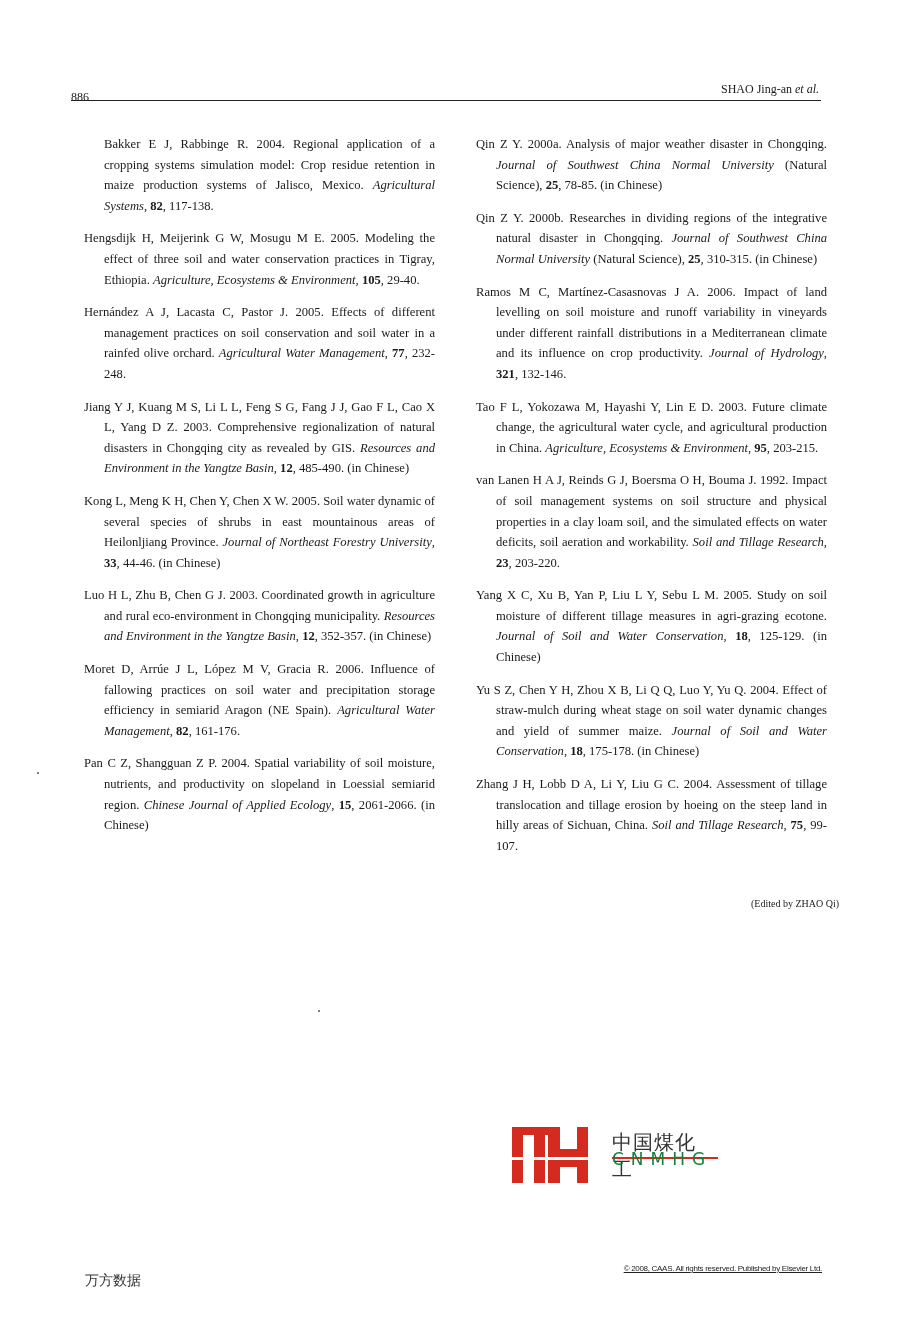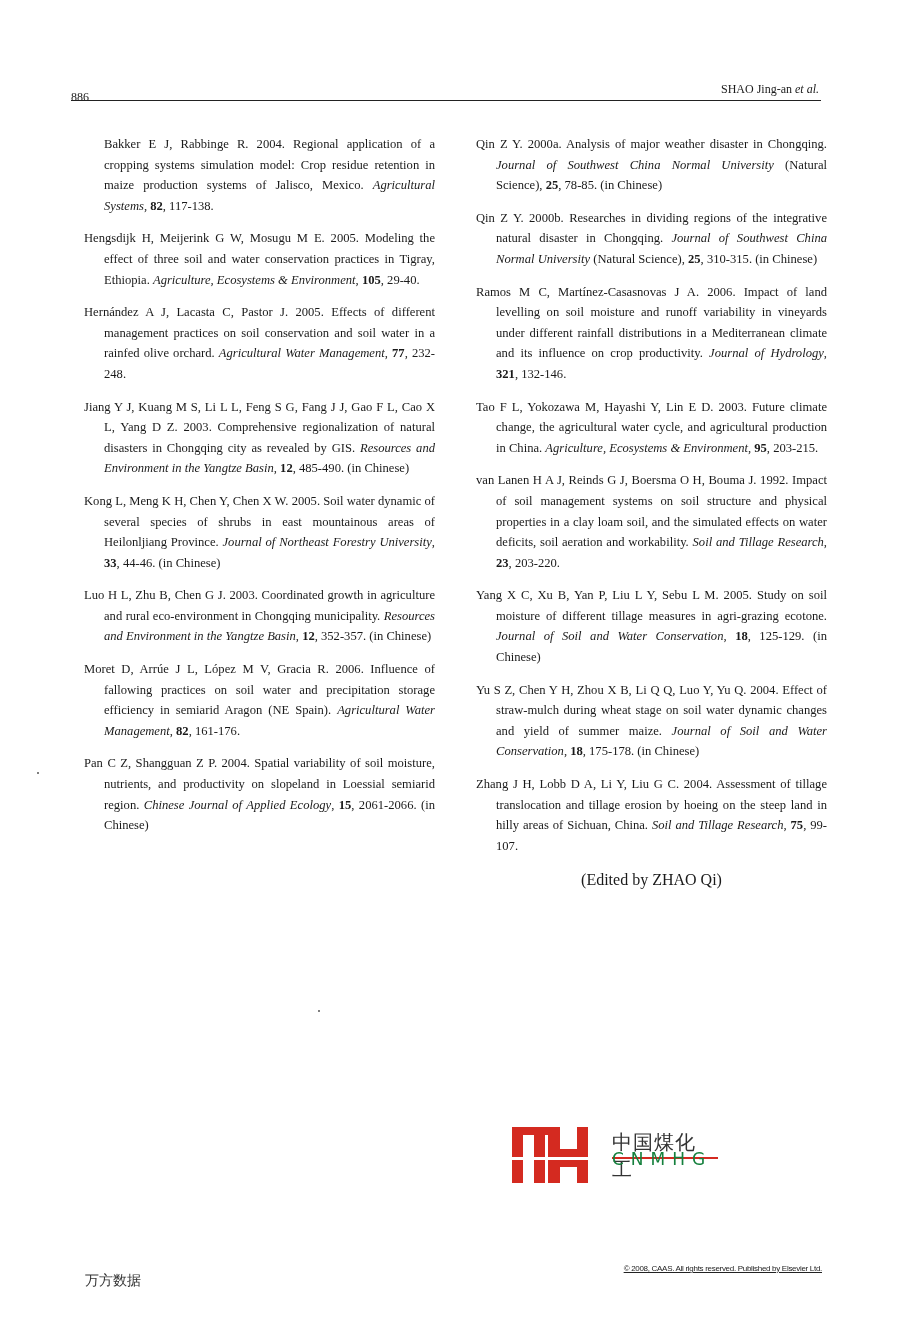--- a/index.html
+++ b/index.html
@@ -9,21 +9,21 @@
   .running-head { position: absolute; right: 85px; top: 82px; font-size: 12px; }
   .running-head i { font-style: italic; }
   .header-rule { position: absolute; left: 71px; top: 100px; width: 750px; height: 1px; background: #222; }
   .col { position: absolute; top: 122px; width: 375px; font-size: 12.6px; line-height: 20.6px; }
   .col.left { left: 72px; }
   .col.right { left: 464px; }
   .ref { padding-left: 20px; text-indent: -20px; text-align: justify; margin: 12px; }
   .ref.first-cont { text-indent: 0; }
   .ref i { font-style: italic; }
   .ref b { font-weight: bold; }
-  .edited { text-align: center; margin-top: 14px; font-size: 16px; }
+  .edited { text-align: right; margin-top: 38px; font-size: 10px; }
   .logo { position: absolute; left: 512px; top: 1127px; width: 200px; height: 56px; }
   .logo .mh { position: absolute; left: 0; top: 0; width: 88px; height: 56px; }
   .logo .cn-text { position: absolute; left: 100px; top: 2px; font-family: Liberation Sans, sans-serif;
                    font-size: 20px; color: #333; letter-spacing: 1px; }
   .logo .rule { position: absolute; left: 100px; top: 30px; width: 106px; height: 2px; background: #d42a20; }
   .logo .en-text { position: absolute; left: 100px; top: 22px; font-family: "DejaVu Sans", sans-serif;
                    font-size: 17px; color: #15803d; letter-spacing: 7px; }
   .copyright { position: absolute; right: 82px; top: 1264px; font-family: "Liberation Sans", sans-serif;
                font-size: 8px; color: #222; letter-spacing: -0.3px; text-decoration: underline; }
   .watermark { position: absolute; left: 85px; top: 1272px; font-family: "DejaVu Sans", sans-serif;

